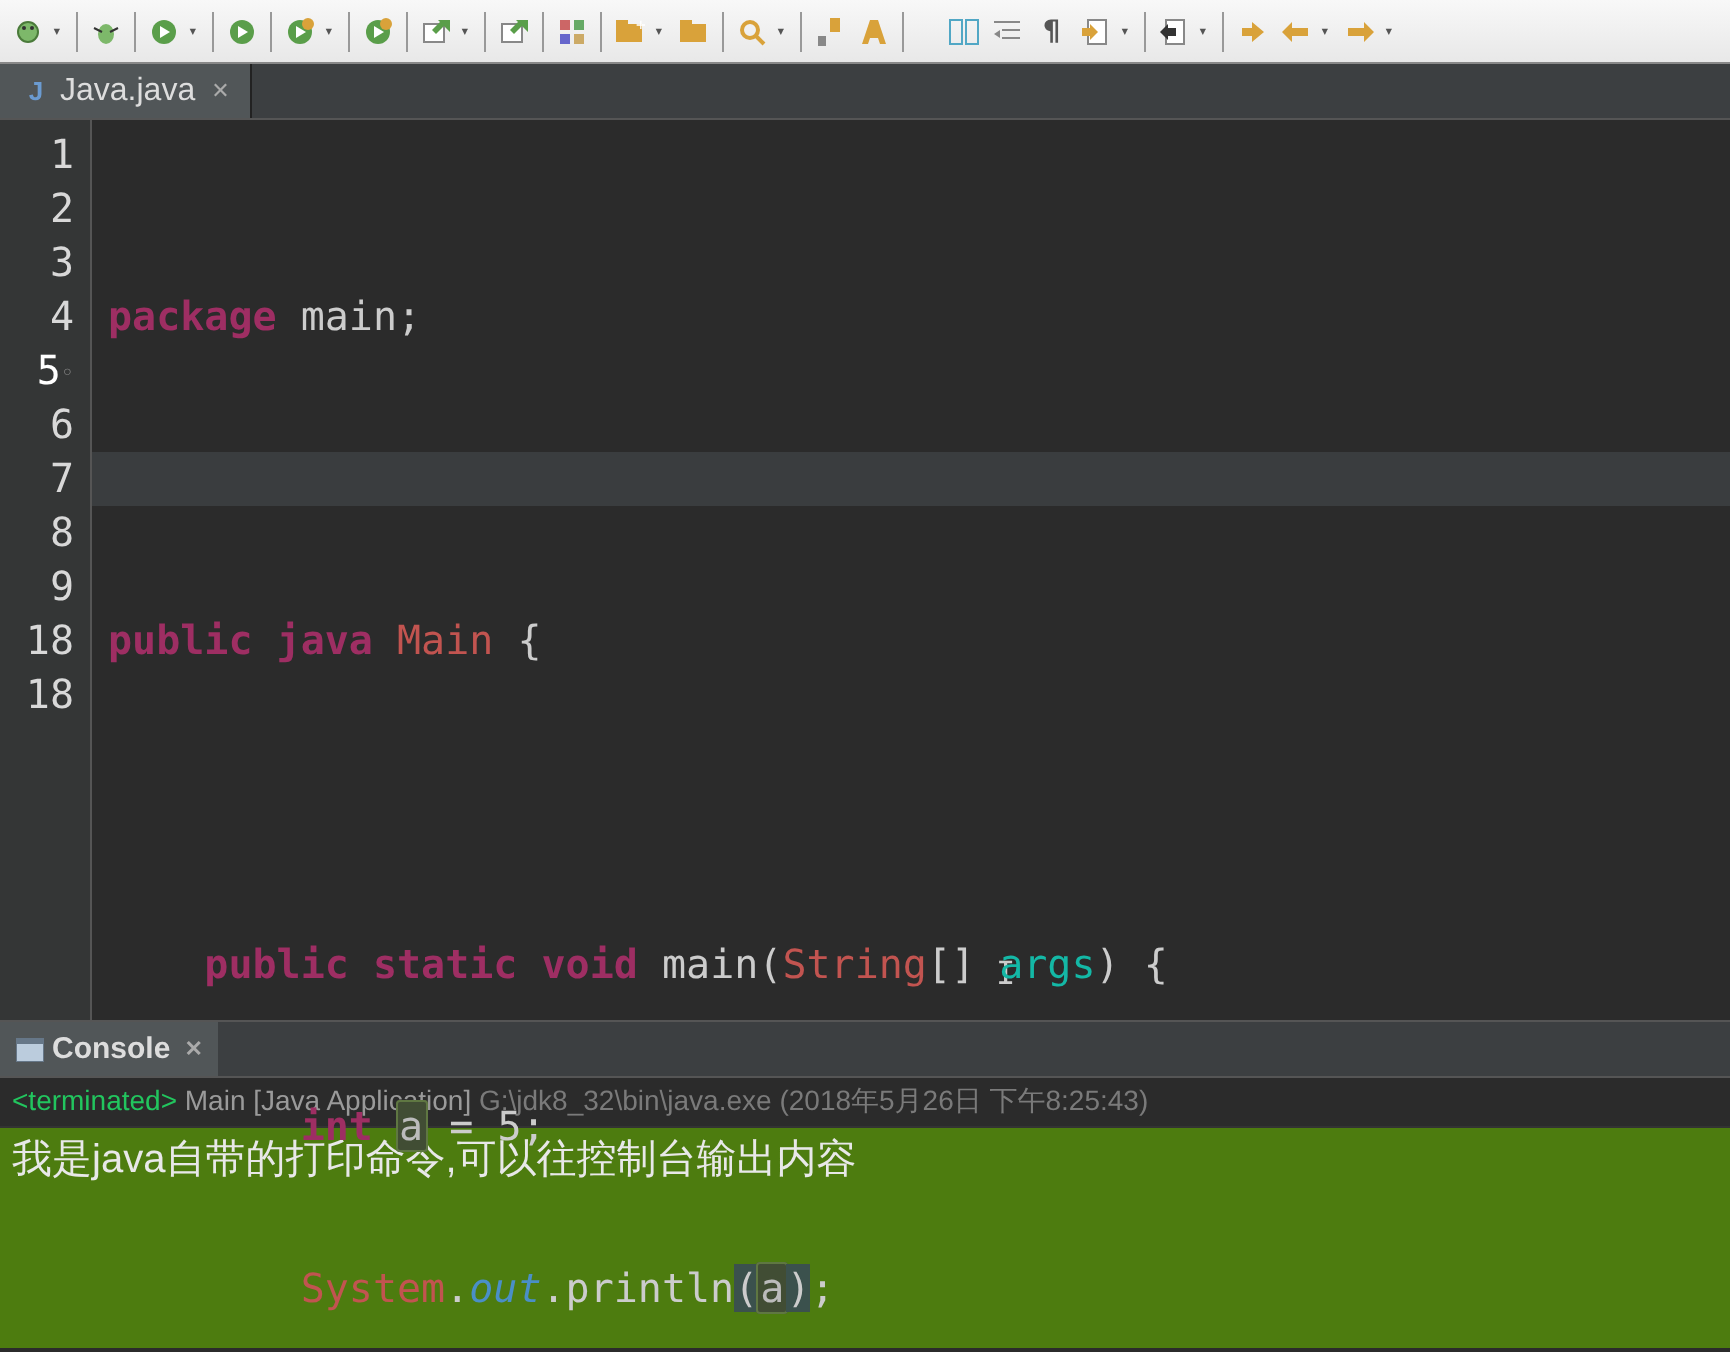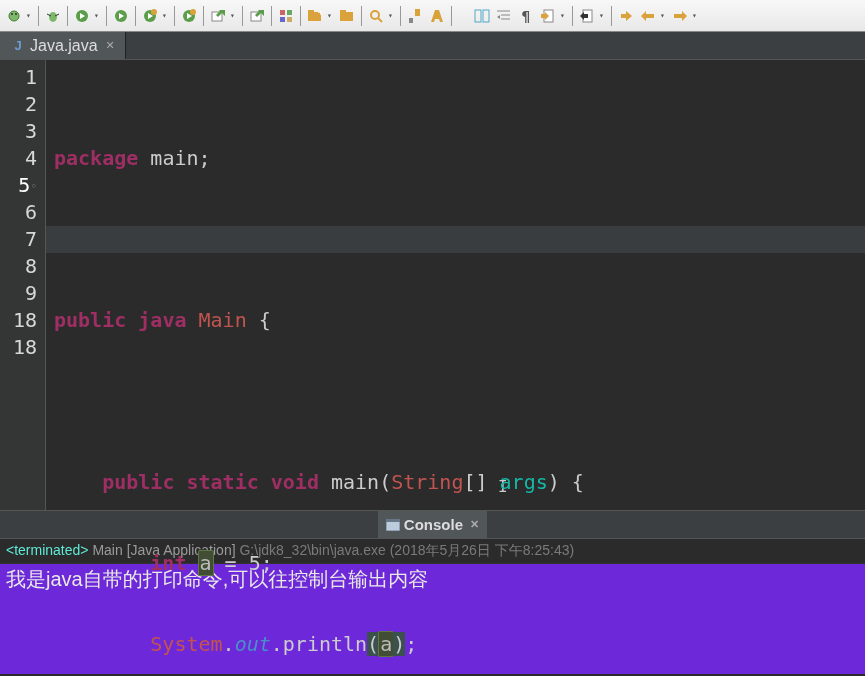--- a/index.html
+++ b/index.html
@@ -111,21 +111,20 @@
 
 .console-section {
   border-top: 1px solid #555;
 }
 .console-tabs {
   height: 28px;
   background: #3c3f41;
   display: flex;
   align-items: center;
   border-bottom: 1px solid #555;
-  justify-content: center;
 }
 .console-tab {
   display: flex;
   align-items: center;
   gap: 4px;
   padding: 0 8px;
   height: 100%;
   background: #515658;
   font-family: sans-serif;
   font-size: 15px;
@@ -137,21 +136,21 @@
   font-size: 14px;
   padding: 3px 6px;
   color: #7a7a7a;
   background: #2b2b2b;
   border-bottom: 1px solid #333;
 }
 .console-status .term { color: #888; }
 .console-status .path { color: #7a7a7a; }
 .console-status .time { color: #7a7a7a; margin-top: 48px; }
 .console-output {
-  background: #6d28d9;
+  background: #4d7c0f;
   color: #e8e8e8;
   font-size: 20px;
   padding: 2px 6px;
   font-family: "Microsoft YaHei", sans-serif;
   height: 110px;
 }
 
 svg { display: block; }
 </style>
 </head>
@@ -363,21 +362,21 @@
           <svg width="14" height="12">
             <rect x="0" y="0" width="14" height="12" fill="#bcd" stroke="#678"></rect>
             <rect x="0" y="0" width="14" height="3" fill="#678"></rect>
           </svg>
         </span>
       <span>Console</span>
       <span style="font-size:11px;color:#aaa;margin-left:3px">✕</span>
     </div>
   </div>
   <div class="console-status">
-    <span class="term" style="color:#5eead4">&lt;terminated&gt;</span>
+    <span class="term" style="color:#22c55e">&lt;terminated&gt;</span>
     <span style="color:#9a9a9a"> </span><span style="color:#9a9a9a">Main [Java Application]</span>
     <span style="color:#9a9a9a"> </span><span class="path">G:\jdk8_32\bin\java.exe</span>
     <span style="color:#9a9a9a"> </span><span class="time">(2018年5月26日 下午8:25:43)</span>
   </div>
   <div class="console-output">
     <span>我是java自带的打印命令,可以往控制台输出内容</span>
   </div>
 </div>
 
 </body></html>

